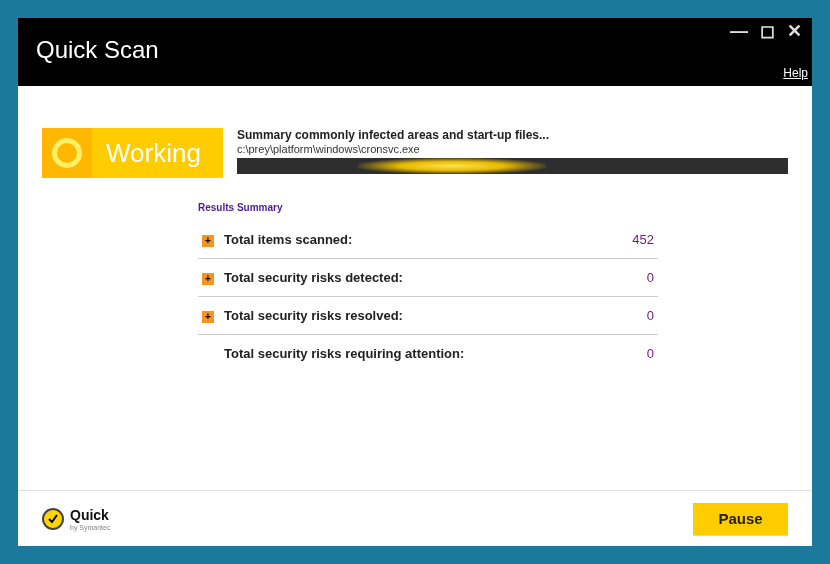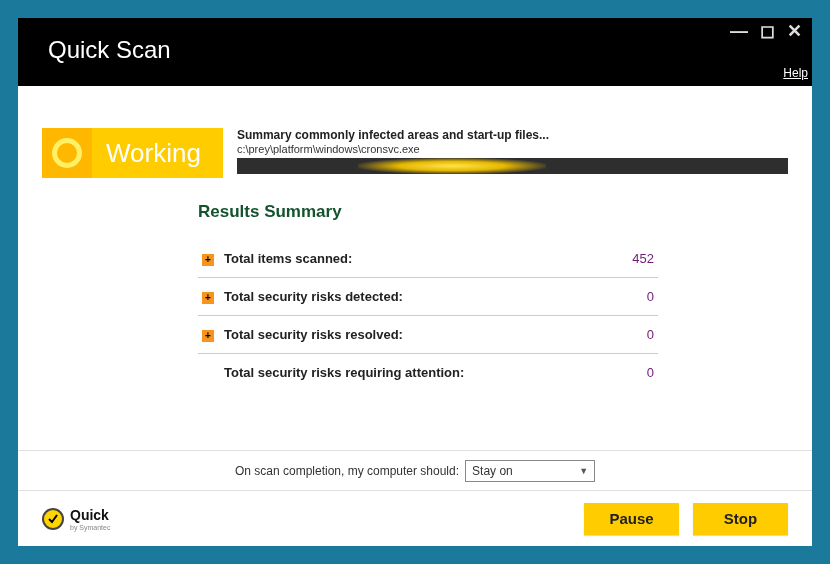--- a/index.html
+++ b/index.html
@@ -1,36 +1,36 @@
 <!DOCTYPE html>
 <html><head>
 <meta charset="utf-8">
 <style>
   * { box-sizing: border-box; margin: 0; padding: 0; }
   html, body { width: 830px; height: 564px; font-family: "Segoe UI", Arial, sans-serif; }
   body { background: #1b7a9b; padding: 18px; }
   .window { width: 794px; height: 528px; background: #fff; display: flex; flex-direction: column; }
   .titlebar { background: #000; color: #fff; padding: 10px 18px 14px 18px; position: relative; height: 68px; }
-  .title { font-size: 24px; font-weight: 300; margin-top: 8px; margin-left: 12px; }
+  .title { font-size: 24px; font-weight: 300; margin-top: 8px; }
   .winctrls { position: absolute; top: 6px; right: 10px; display: flex; gap: 12px; }
   .winctrls span { font-size: 18px; font-weight: bold; color: #ddd; cursor: pointer; line-height: 14px; }
   .help { position: absolute; right: 4px; bottom: 6px; color: #fff; font-size: 12px; text-decoration: underline; cursor: pointer; }
   .statusrow { display: flex; align-items: stretch; background: #fff; padding-left: 24px; padding-top: 2px; margin-top: 40px; }
   .badge { display: flex; align-items: center; background: #ffcc00; height: 50px; }
   .badge-ring { width: 50px; height: 50px; background: #ffb700; display: flex; align-items: center; justify-content: center; }
   .ring { width: 30px; height: 30px; border: 5px solid #fff066; border-radius: 50%; }
   .badge-label { color: #fff; font-size: 26px; font-weight: 400; padding: 0 22px 0 14px; }
   .progresscol { flex: 1; padding: 0 24px 0 14px; }
   .scan-msg { font-size: 12px; font-weight: bold; color: #222; }
   .scan-path { font-size: 11px; color: #333; margin-top: 1px; margin-bottom: 3px; }
   .pbar { height: 16px; width: 100%; background: #2e2e2e; position: relative; overflow: hidden; }
   .pbar-fill { position: absolute; left: 22%; top: 0; height: 100%; width: 34%;
     background: radial-gradient(ellipse at center, #ffe34d 0%, #e6b800 40%, rgba(46,46,46,0) 75%); }
   .main { flex: 1; padding: 24px 40px 0 180px; }
-  .results-title { font-size: 17px; font-weight: bold; color: #14532d; margin-bottom: 18px; }
+  .results-title { font-size: 10px; font-weight: bold; color: #4c1d95; margin-bottom: 8px; }
   table.summary { width: 460px; border-collapse: collapse; }
   table.summary tr { border-top: 1px solid #ccc; }
   table.summary tr:first-child { border-top: none; }
   table.summary td { padding: 11px 4px; font-size: 13px; vertical-align: middle; }
   td.iconcell { width: 22px; }
   td.labelcell { font-weight: bold; color: #222; }
   td.valcell { text-align: right; font-weight: normal; color: #701a75; width: 60px; }
   .plusicon { display: inline-block; width: 12px; height: 12px; background: #f7941d; color: #000; font-size: 10px; line-height: 12px; text-align: center; font-weight: bold; vertical-align: middle; cursor: pointer; }
   .completionrow { border-top: 1px solid #e0e0e0; height: 40px; display: flex; align-items: center; justify-content: center; gap: 6px; font-size: 12px; color: #333; }
   .selectwrap { border: 1px solid #888; height: 22px; width: 130px; display: inline-flex; align-items: center; justify-content: space-between; padding: 0 6px; font-size: 12px; background: #fff; cursor: pointer; }
@@ -96,38 +96,30 @@
           </tr>
           <tr>
             <td class="iconcell"></td>
             <td class="labelcell">Total security risks requiring attention:</td>
             <td class="valcell">0</td>
           </tr>
         </tbody>
     </table>
   </div>
 
-  <div class="completionrow">
-    <span>On scan completion, my computer should:</span>
-    <div class="selectwrap">
-      <span>Stay on</span>
-      <span class="caret">▼</span>
-    </div>
-  </div>
 
   <div class="footer">
     <div class="logo">
       <div class="logo-check">
         <svg width="12" height="12" viewBox="0 0 12 12">
             <path d="M2 6 L5 9 L10 2" stroke="#000" stroke-width="2" fill="none"></path>
           </svg>
       </div>
       <div>
         <span class="logo-text">Quick</span>
         <span class="logo-sub">by Symantec</span>
       </div>
     </div>
     <div class="spacer"></div>
     <button class="btn">Pause</button>
-    <button class="btn">Stop</button>
   </div>
 
 </div>
 
 </body></html>

